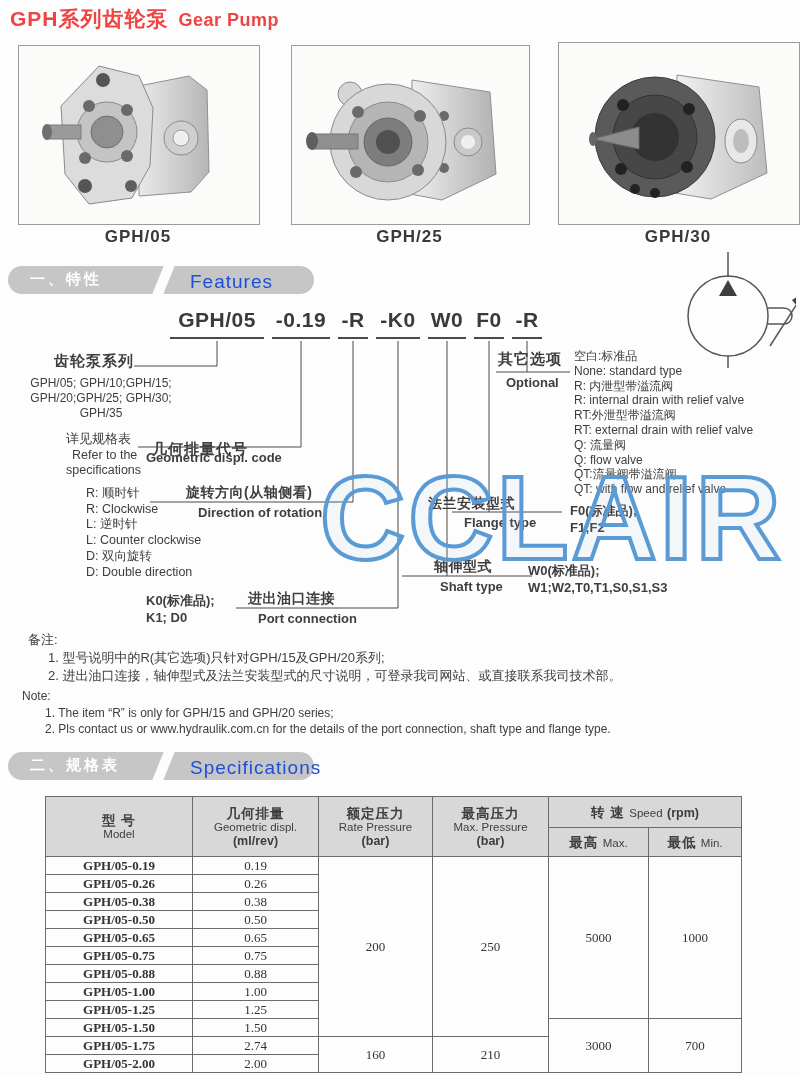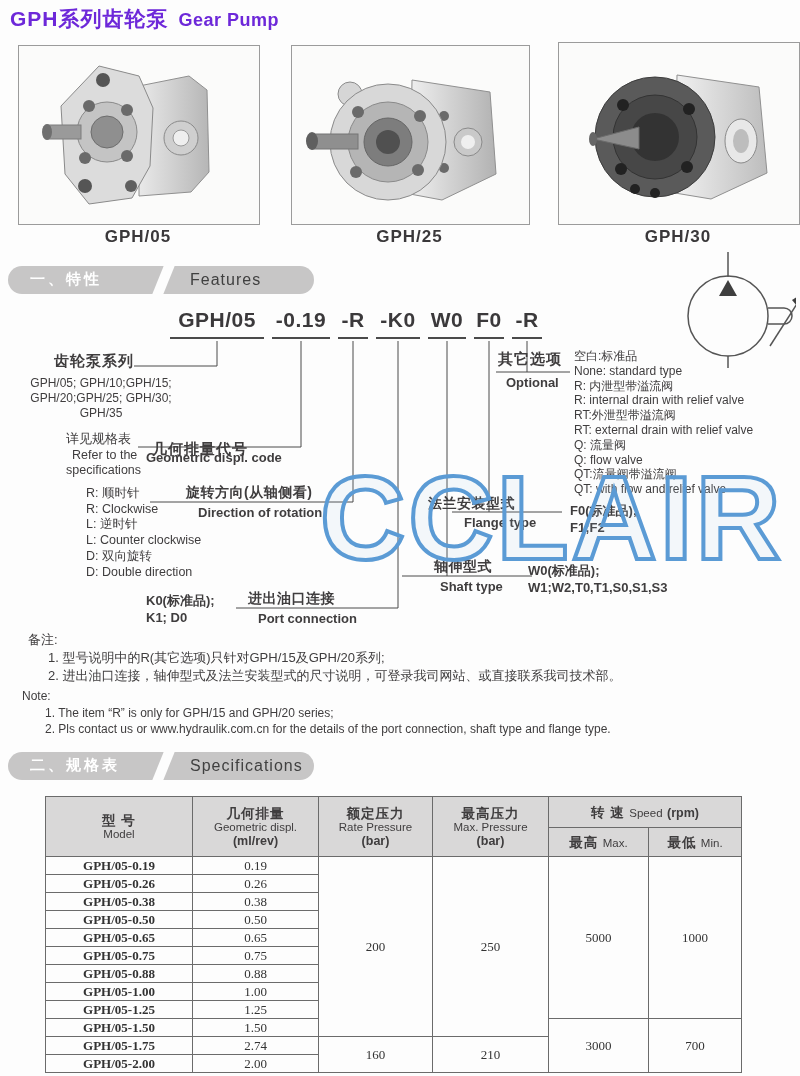--- a/index.html
+++ b/index.html
@@ -1,32 +1,32 @@
 <!DOCTYPE html>
 <html><head>
 <meta charset="utf-8">
 <style>
   html,body{margin:0;padding:0;background:#ffffff;}
   .page{position:relative;width:800px;height:1076px;background:#fdfdfd;
         font-family:"Liberation Sans",sans-serif;color:#3f3d3e;overflow:hidden;}
   .abs{position:absolute;}
 
   
-  .title{left:10px;top:5px;font-weight:bold;font-size:21px;letter-spacing:1px;color:#6d28d9;}
+  .title{left:10px;top:5px;font-weight:bold;font-size:21px;letter-spacing:1px;color:#ef4444;}
   .title .en{font-size:18px;margin-left:10px;letter-spacing:0.5px;}
 
   
   .photo-box{border:1px solid #9b9b9b;background:#fbfbfa;}
   .photo-label{font-weight:bold;font-size:17px;text-align:center;letter-spacing:1px;color:#3a383a;}
 
   
   .banner{width:306px;height:28px;background:#c7c6c6;border-radius:14px;}
   .banner .zh{position:absolute;left:22px;top:4px;color:#ffffff;font-weight:bold;font-size:15px;letter-spacing:3px;}
   .banner .slash{position:absolute;left:150px;top:-3px;width:11px;height:34px;background:#fdfdfd;transform:skewX(-22deg);}
-  .banner .en{position:absolute;left:182px;top:5px;color:#404040;font-size:16px;letter-spacing:1px;}
+  .banner .en{position:absolute;left:182px;top:5px;color:#1d4ed8;font-size:19px;letter-spacing:1px;}
 
   
   .code-seg{position:absolute;top:305px;height:32px;border-bottom:2px solid #4a4a4a;
             font-size:21px;font-weight:bold;text-align:center;line-height:30px;letter-spacing:0.5px;color:#3b393b;}
 
   .zh-big{font-weight:bold;font-size:15px;letter-spacing:1px;}
   .zh-mid{font-weight:bold;font-size:14px;letter-spacing:0.5px;}
   .en-bold{font-weight:bold;font-size:13px;}
   .plain{font-size:12.5px;}
   .list12 > div{font-size:12px;line-height:14.8px;white-space:nowrap;}

